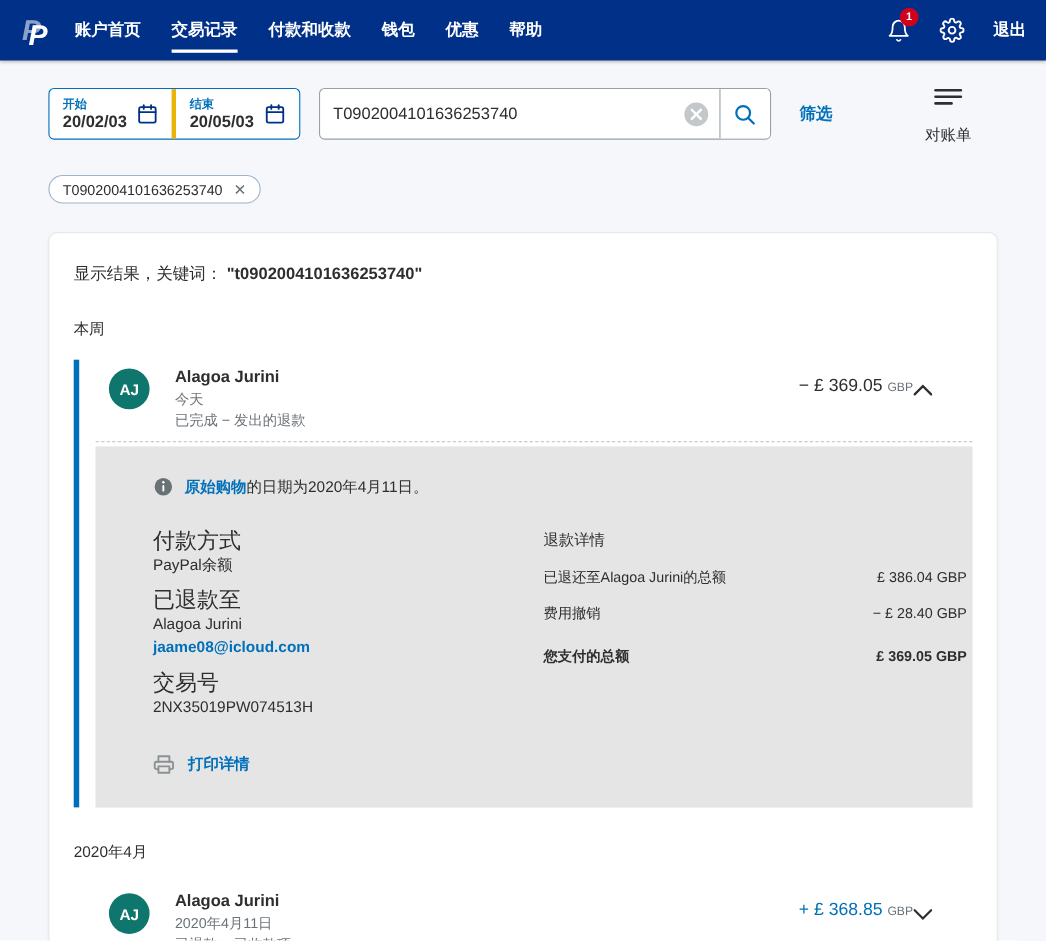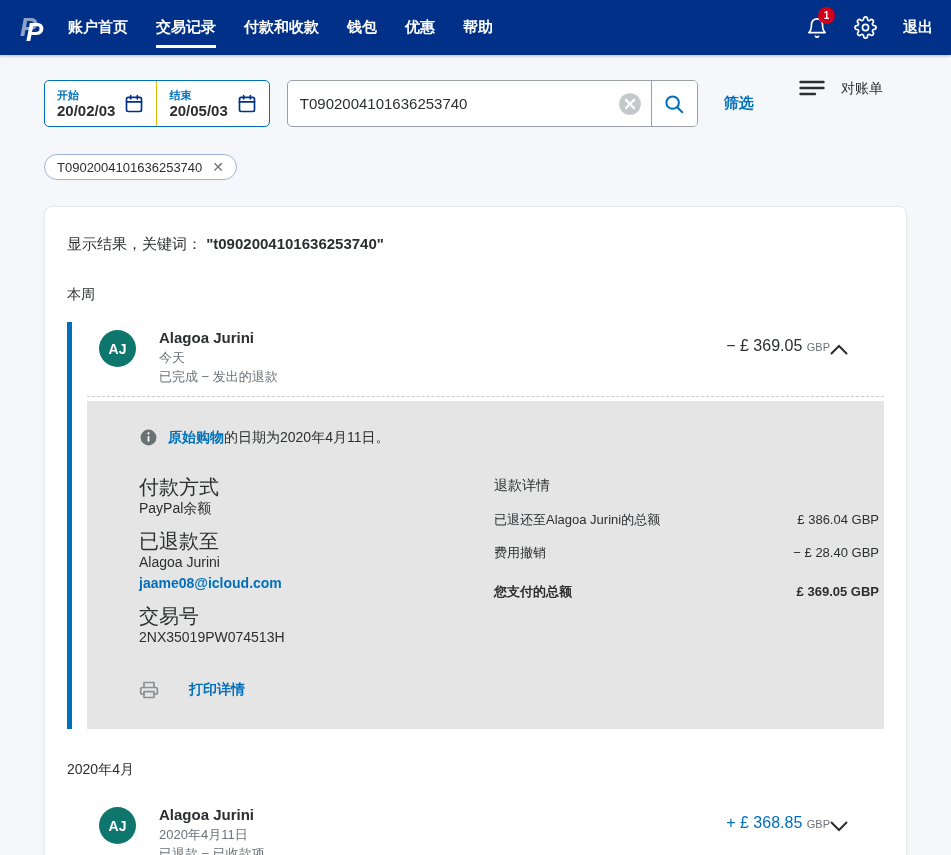--- a/index.html
+++ b/index.html
@@ -34,42 +34,42 @@
     display:flex; align-items:center; justify-content:center;
   }
   .logout { font-size:15px; font-weight:bold; color:#fff; cursor:pointer; }
 
   
   .filters { display:flex; align-items:flex-start; padding:25px 44px 0; }
   .date-group {
     display:flex; background:#fff; border:1px solid #0070ba; border-radius:5px; height:47px;
   }
   .date-field { display:flex; align-items:center; gap:9px; padding:5px 12px; cursor:pointer; }
-  .date-field + .date-field { border-left:1px solid #eab308; }
+  .date-field + .date-field { border-left:4px solid #eab308; }
   .date-col { display:flex; flex-direction:column; }
   .date-label { font-size:11px; color:#0070ba; font-weight:bold; line-height:14px; }
   .date-value { font-size:15px; color:#2c2e2f; font-weight:bold; line-height:18px; }
 
   .search-box {
     display:flex; align-items:center; background:#fff; border:1px solid #9aa0a5;
     border-radius:5px; height:47px; width:411px; margin-left:17px; overflow:hidden;
   }
   .search-input {
     flex:1; border:none; outline:none; font-size:15px; color:#2c2e2f; padding:0 12px;
     font-family:inherit; background:transparent;
   }
   .clear-btn { width:26px; height:26px; margin-right:8px; cursor:pointer; flex:0 0 auto; }
   .search-btn {
     width:46px; height:100%; border-left:1px solid #9aa0a5; display:flex;
     align-items:center; justify-content:center; cursor:pointer; background:#fff;
   }
   .filter-link-wrap { height:47px; display:flex; align-items:center; margin-left:26px; }
   .filter-link { color:#0070ba; font-size:15px; font-weight:bold; cursor:pointer; }
   .statement {
-    margin-left:auto; margin-right:24px; display:flex; flex-direction:row;
+    margin-left:auto; margin-right:24px; display:flex; flex-direction:column;
     align-items:center; gap:16px; cursor:pointer;
   }
   .statement-label { font-size:14px; color:#2c2e2f; }
 
   
   .chip-row { padding:27px 44px 0; }
   .chip {
     display:inline-flex; align-items:center; gap:10px; background:#fff;
     border:1px solid #9fb4cc; border-radius:15px; height:26px; padding:0 12px;
     font-size:13px; color:#2c2e2f;
@@ -110,21 +110,21 @@
     padding:26px 2px 28px 51px;
   }
   .info-row { display:flex; align-items:center; gap:10px; font-size:14px; }
   .info-link { color:#0070ba; font-weight:bold; cursor:pointer; }
   .detail-cols { display:flex; margin-top:30px; }
   .detail-left { flex:0 0 355px; }
   .dgroup { margin-bottom:12px; }
   .dlabel { font-size:20px; color:#2c2e2f; line-height:21px; }
   .dvalue { font-size:14px; color:#2c2e2f; line-height:21px; }
   .dlink { font-size:14px; color:#0070ba; font-weight:bold; line-height:21px; cursor:pointer; display:inline-block; }
-  .print-row { display:flex; align-items:center; gap:30px; margin-top:32px; cursor:pointer; }
+  .print-row { display:flex; align-items:center; gap:12px; margin-top:32px; cursor:pointer; }
   .print-label { font-size:14px; color:#0070ba; font-weight:bold; }
 
   .detail-right { flex:1; padding-right:2px; }
   .rd-title { font-size:14px; color:#2c2e2f; margin-bottom:9px; }
   .rd-row {
     display:flex; justify-content:space-between; align-items:baseline;
     font-size:13px; padding:7px 0; border-bottom:1px solid #e1e4e6; white-space:nowrap;
   }
   .rd-row .rd-val { margin-left:12px; }
   .rd-total {

